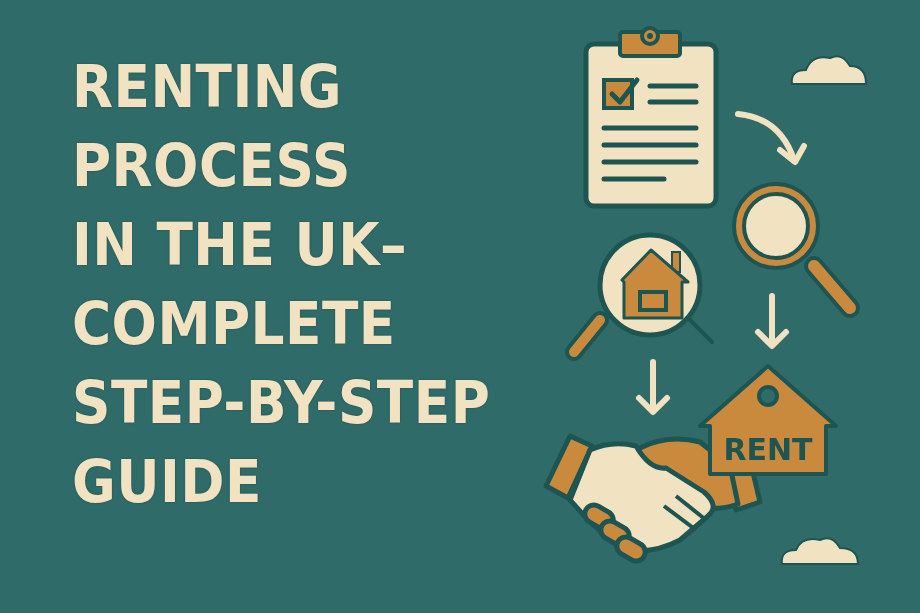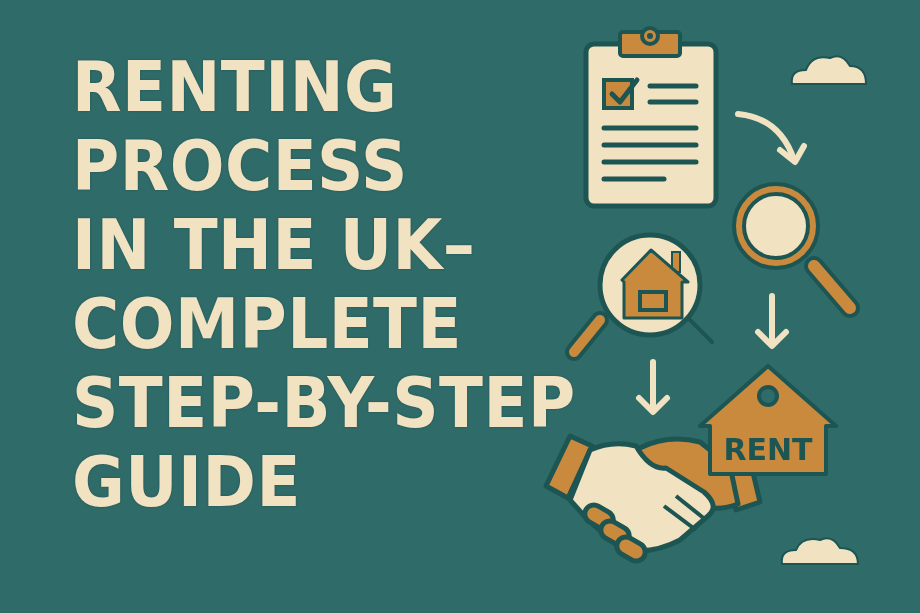--- a/index.html
+++ b/index.html
@@ -1,17 +1,17 @@
 <!DOCTYPE html>
 <html><head>
 <meta charset="utf-8">
 <style>
   html,body{margin:0;padding:0;}
   body{width:920px;height:613px;overflow:hidden;background:#2f6b69;position:relative;font-family:"DejaVu Sans","Liberation Sans",sans-serif;}
-  .title{position:absolute;left:72px;top:48px;margin:0;color:#f1e2c2;font-family:"DejaVu Sans","Liberation Sans",sans-serif;font-weight:bold;font-size:70px;line-height:79px;letter-spacing:0.5px;text-shadow:0 0 2px #1f4b49;}
+  .title{position:absolute;left:72px;top:48px;margin:0;color:#f1e2c2;font-family:"DejaVu Sans","Liberation Sans",sans-serif;font-weight:bold;font-size:58px;line-height:79px;letter-spacing:0.5px;text-shadow:0 0 2px #1f4b49;}
   .title .line{display:block;white-space:nowrap;transform:scaleX(0.92);transform-origin:left center;}
   .art{position:absolute;left:0;top:0;width:920px;height:613px;}
 </style>
 </head>
 <body>
 
 <h1 class="title">
   <span class="line">RENTING</span>
   <span class="line">PROCESS</span>
   <span class="line">IN THE UK–</span>

